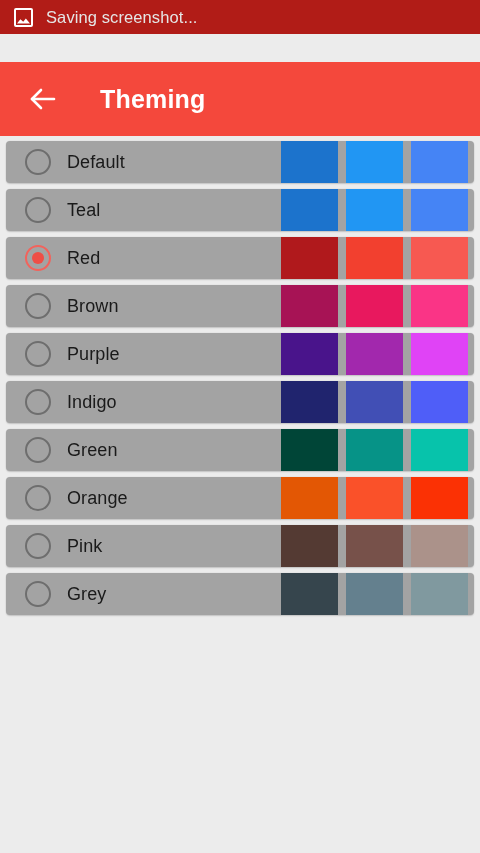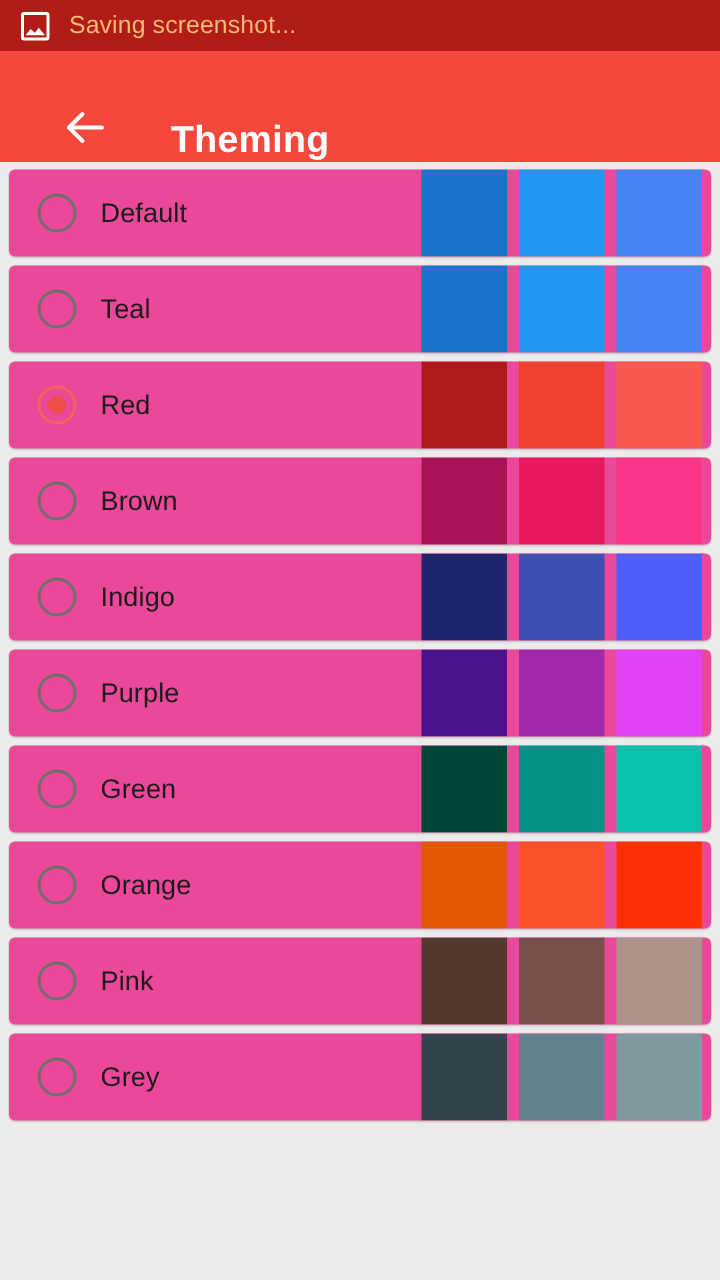--- a/index.html
+++ b/index.html
@@ -42,34 +42,35 @@
   }
   .status-icon::before {
     content: "";
     position: absolute;
     left: 1px; right: 1px; bottom: 1px;
     height: 6px;
     background: #FFFFFF;
     clip-path: polygon(0% 100%, 26% 30%, 48% 72%, 68% 18%, 100% 100%);
   }
   .status-text {
-    color: #fdba74;
+    color: #e5e5e5;
     font-size: 16.5px;
     letter-spacing: 0.1px;
     line-height: 1;
     white-space: nowrap;
   }
 
   
   .app-bar {
     height: 74px;
     background: #F4483C;
     display: flex;
-    align-items: flex-end;
-    padding: 0 34px;
+    align-items: center;
+    padding: 0 20px;
+    margin-top: 28px;
   }
   .back-btn {
     width: 46px;
     height: 46px;
     display: flex;
     align-items: center;
     justify-content: center;
     flex: 0 0 auto;
     cursor: pointer;
   }
@@ -84,23 +85,23 @@
   }
 
   
   .theme-list {
     padding-top: 5px;
     height: 745px;
     overflow: hidden;
   }
   .theme-row {
     position: relative;
-    height: 58px;
+    height: 42px;
     margin: 0 6px 6px 6px;
-    background: #ec4899;
+    background: #a3a3a3;
     border-radius: 4px;
     display: flex;
     align-items: center;
     overflow: hidden;
     box-shadow: 0 1px 1.5px rgba(0,0,0,0.16), 0 0 0 0.5px rgba(0,0,0,0.04);
     cursor: pointer;
   }
   .radio {
     width: 26px;
     height: 26px;
@@ -201,38 +202,38 @@
         <span class="radio"></span>
         <span class="theme-label">Brown</span>
         <div class="swatches">
           <span class="swatch" style="background: rgb(167, 19, 85);"></span>
           <span class="swatch" style="background: rgb(232, 24, 94);"></span>
           <span class="swatch" style="background: rgb(250, 52, 134);"></span>
         </div>
       </div>
       <div class="theme-row">
         <span class="radio"></span>
+        <span class="theme-label">Purple</span>
+        <div class="swatches">
+          <span class="swatch" style="background: rgb(73, 20, 139);"></span>
+          <span class="swatch" style="background: rgb(162, 40, 173);"></span>
+          <span class="swatch" style="background: rgb(224, 67, 246);"></span>
+        </div>
+      </div>
+      <div class="theme-row">
+        <span class="radio"></span>
         <span class="theme-label">Indigo</span>
         <div class="swatches">
           <span class="swatch" style="background: rgb(32, 36, 110);"></span>
           <span class="swatch" style="background: rgb(65, 79, 181);"></span>
           <span class="swatch" style="background: rgb(79, 94, 248);"></span>
         </div>
       </div>
       <div class="theme-row">
         <span class="radio"></span>
-        <span class="theme-label">Purple</span>
-        <div class="swatches">
-          <span class="swatch" style="background: rgb(73, 20, 139);"></span>
-          <span class="swatch" style="background: rgb(162, 40, 173);"></span>
-          <span class="swatch" style="background: rgb(224, 67, 246);"></span>
-        </div>
-      </div>
-      <div class="theme-row">
-        <span class="radio"></span>
         <span class="theme-label">Green</span>
         <div class="swatches">
           <span class="swatch" style="background: rgb(0, 69, 55);"></span>
           <span class="swatch" style="background: rgb(6, 147, 135);"></span>
           <span class="swatch" style="background: rgb(7, 195, 171);"></span>
         </div>
       </div>
       <div class="theme-row">
         <span class="radio"></span>
         <span class="theme-label">Orange</span>

